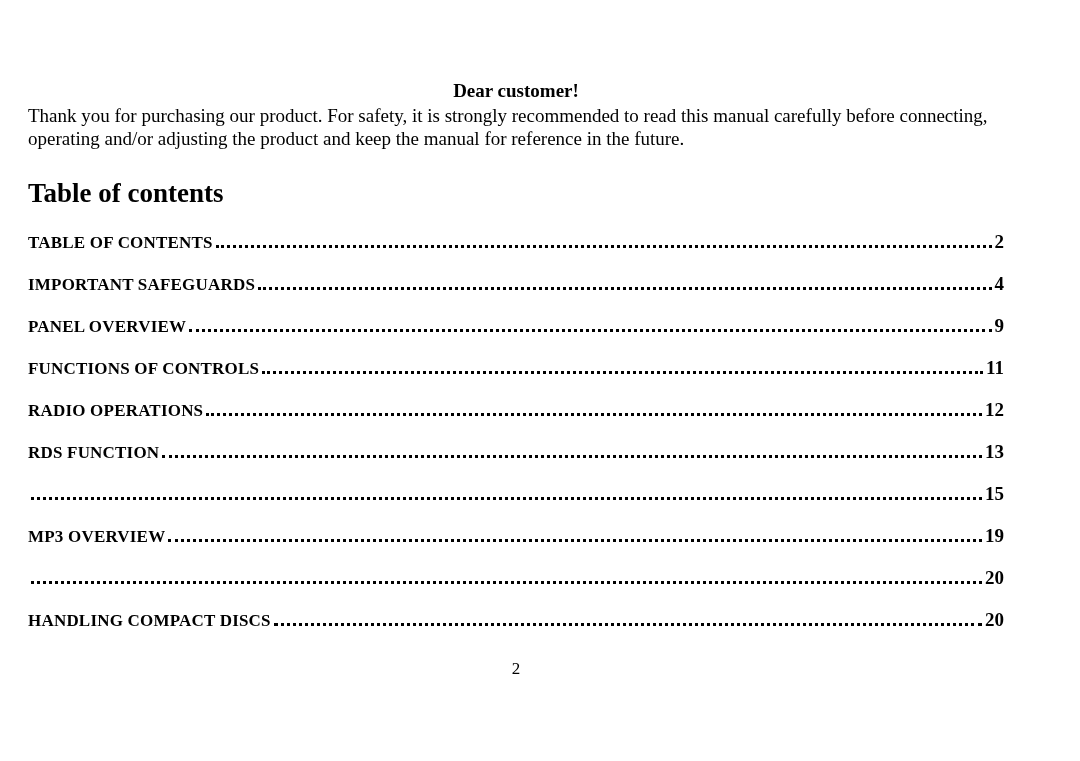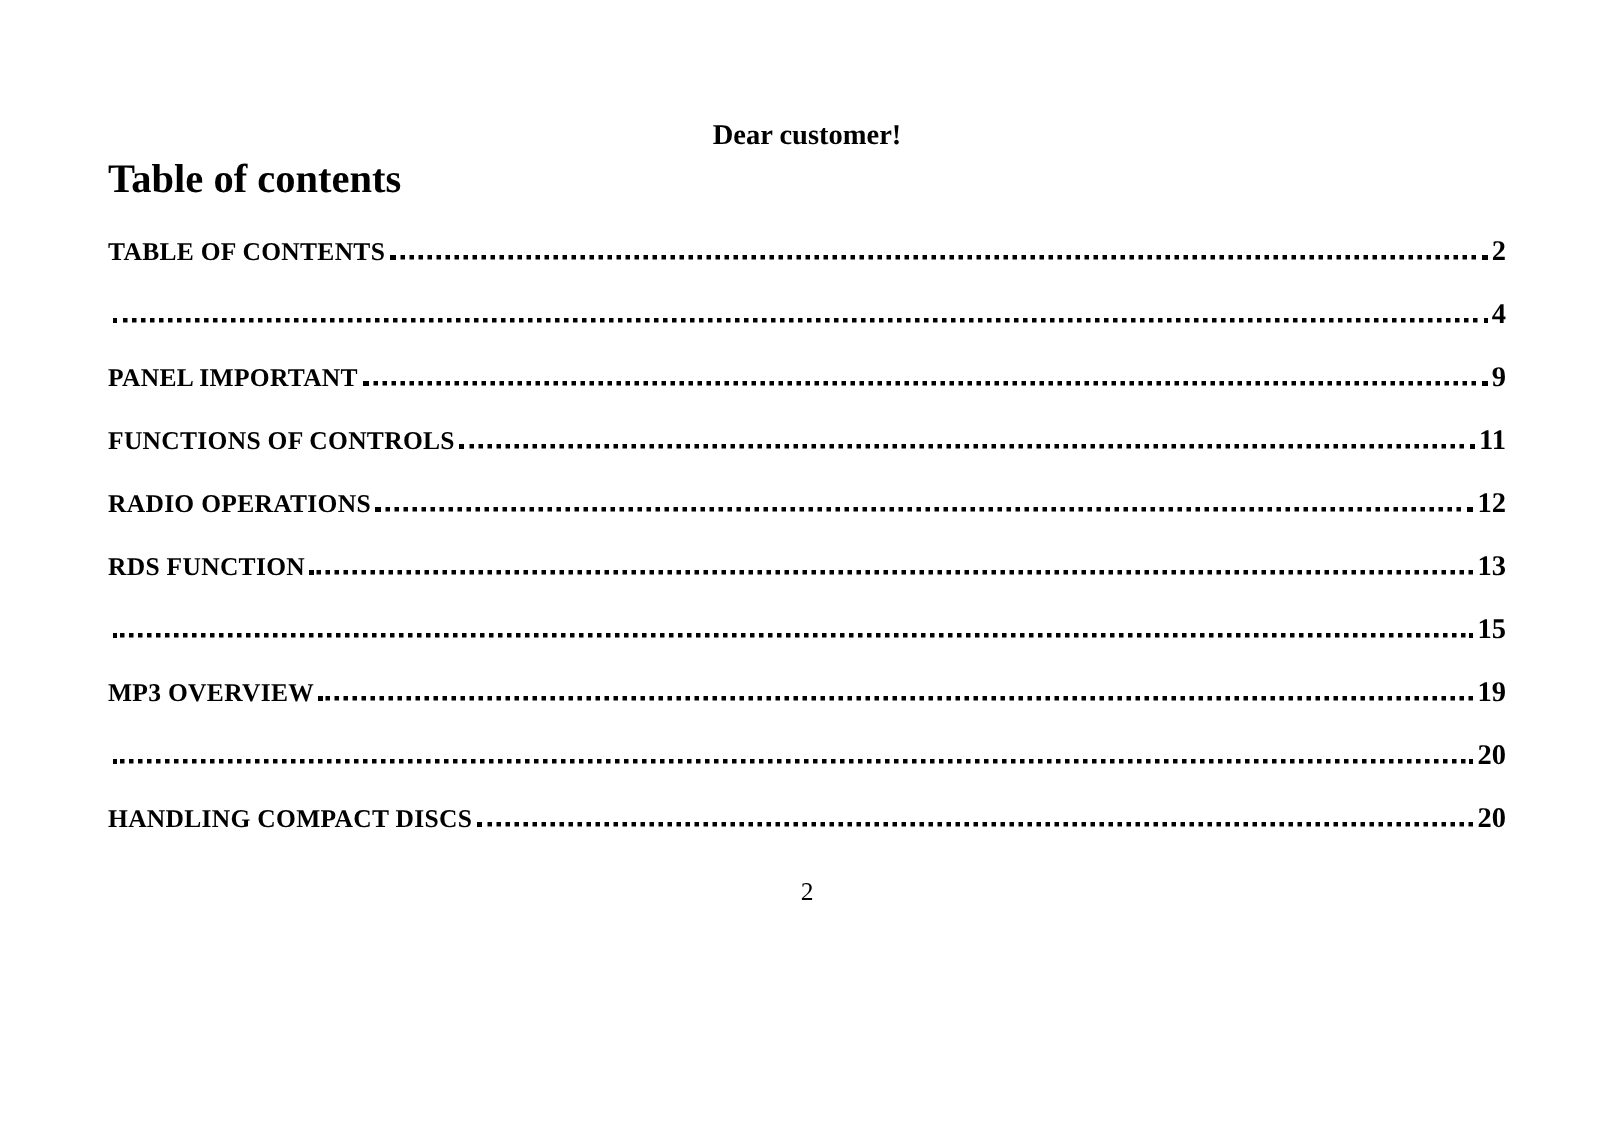--- a/index.html
+++ b/index.html
@@ -5,21 +5,21 @@
   html, body {
     margin: 0;
     padding: 0;
     width: 1080px;
     height: 761px;
     background: #fff;
     font-family: "Times New Roman", Times, serif;
     color: #000;
   }
   .page {
-    padding: 80px 52px 0 72px;
+    padding: 80px 52px 0 28px;
     box-sizing: border-box;
     width: 1056px;
   }
   .greeting {
     text-align: center;
     font-weight: bold;
     font-size: 19px;
     margin-bottom: 2px;
   }
   .intro {
@@ -64,39 +64,41 @@
     margin-top: 28px;
   }
 </style>
 </head>
 <body>
 
 <div class="page">
 
   <div class="greeting">Dear customer!</div>
 
+  <div class="intro">Thank you for purchasing our product. For safety, it is strongly recommended to read this manual carefully before connecting, operating and/or adjusting the product and keep the manual for reference in the future.</div>
 
   <div class="toc-heading">Table of contents</div>
 
   <div class="toc">
 
     <div class="toc-entry">
       <span class="toc-title">TABLE OF CONTENTS</span>
       <span class="toc-dots"></span>
       <span class="toc-page">2</span>
     </div>
 
     <div class="toc-entry">
+      <span class="toc-title">IMPORTANT SAFEGUARDS</span>
       <span class="toc-dots"></span>
       <span class="toc-page">4</span>
     </div>
 
 
     <div class="toc-entry">
-      <span class="toc-title">PANEL IMPORTANT</span>
+      <span class="toc-title">PANEL OVERVIEW</span>
       <span class="toc-dots"></span>
       <span class="toc-page">9</span>
     </div>
 
     <div class="toc-entry">
       <span class="toc-title">FUNCTIONS OF CONTROLS</span>
       <span class="toc-dots"></span>
       <span class="toc-page">11</span>
     </div>
 

